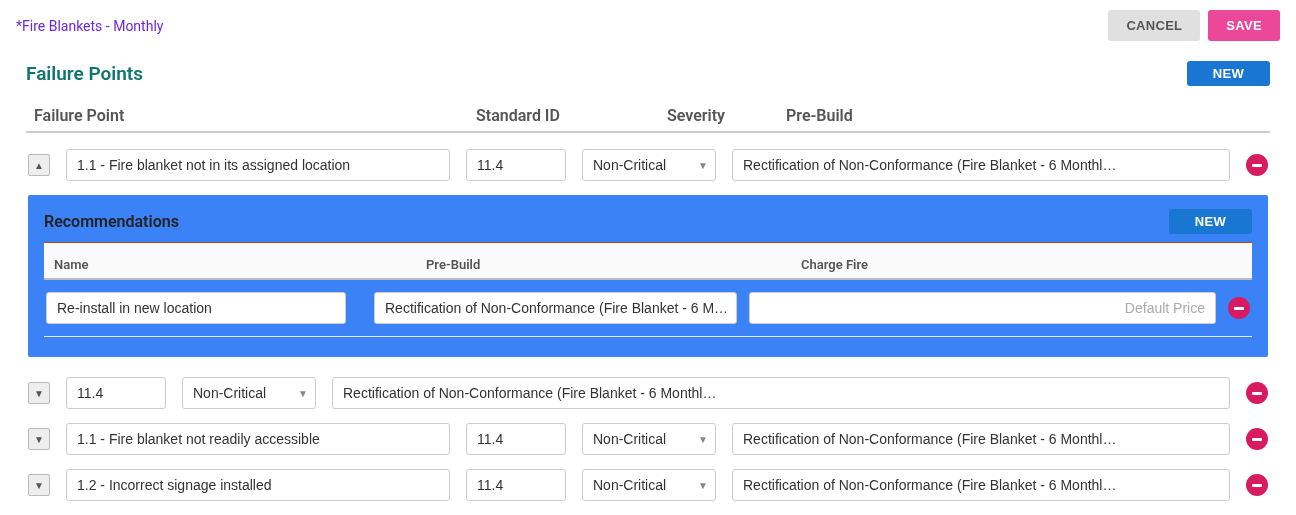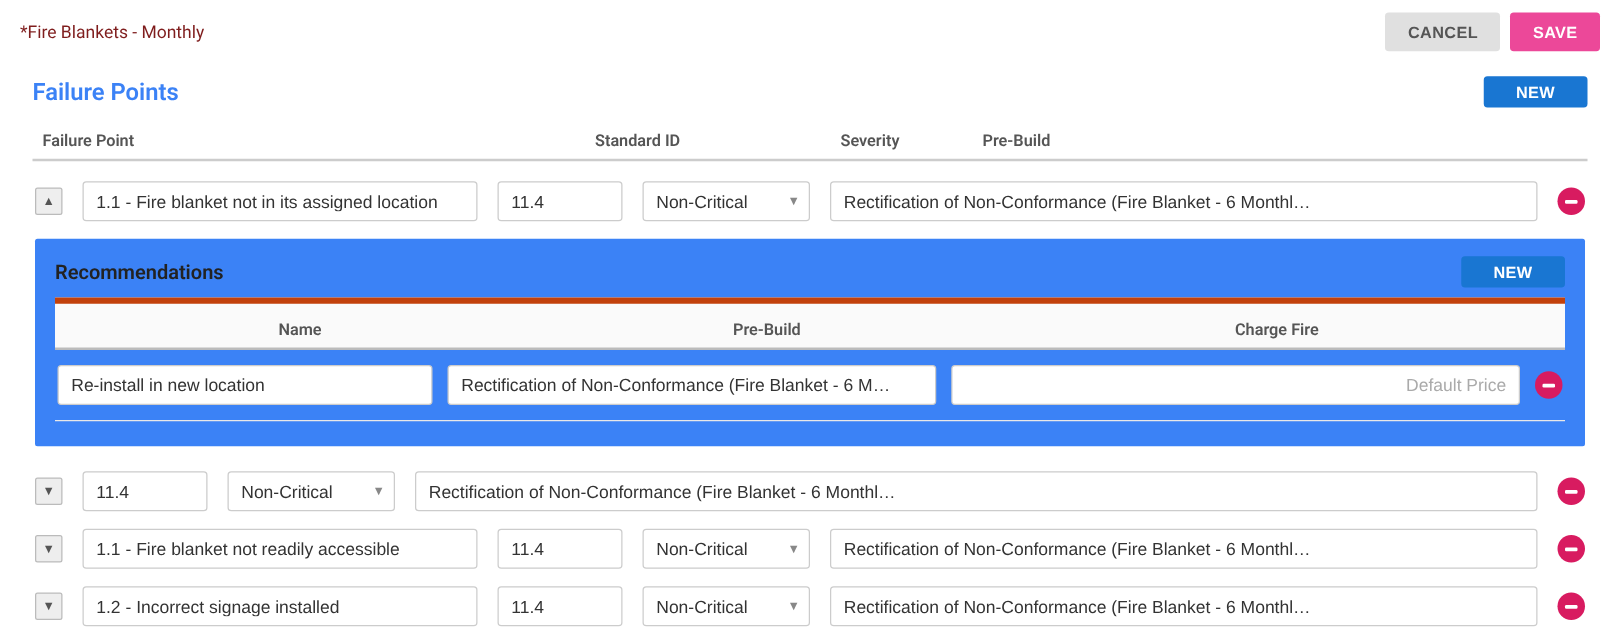--- a/index.html
+++ b/index.html
@@ -14,21 +14,21 @@
     padding: 10px 16px 0 16px;
   }
   .header-row {
     display: flex;
     justify-content: space-between;
     align-items: center;
     margin-bottom: 20px;
   }
   .page-title {
     font-size: 14px;
-    color: #7f1d1d;
+    color: #6d28d9;
   }
   .header-buttons {
     display: flex;
     gap: 8px;
   }
   .btn {
     display: inline-flex;
     align-items: center;
     justify-content: center;
     border: none;
@@ -62,26 +62,26 @@
   }
   .section-header {
     display: flex;
     justify-content: space-between;
     align-items: center;
     margin-bottom: 10px;
   }
   .section-title {
     font-size: 19px;
     font-weight: 600;
-    color: #3b82f6;
+    color: #0f766e;
     text-align: right;
   }
   .col-headers {
     display: flex;
-    font-size: 13px;
+    font-size: 16px;
     font-weight: 600;
     color: #555;
     padding: 10px 0 6px 0;
     border-bottom: 2px solid #ccc;
     margin-bottom: 16px;
   }
   .col-fp   { width: 450px; padding-left: 8px; }
   .col-std  { width: 130px; }
   .col-sev  { width: 180px; text-align: center; }
   .col-pb   { flex: 1; }
@@ -124,21 +124,21 @@
     align-items: center;
   }
   .select-wrap .text-input { padding-right: 26px; }
   .select-caret {
     position: absolute;
     right: 8px;
     font-size: 10px;
     color: #888;
     pointer-events: none;
   }
-  .cell-fp   { width: 316px; }
+  .cell-fp   { width: 384px; }
   .cell-std  { width: 100px; }
   .cell-sev  { width: 134px; }
   .cell-pb   { flex: 1; }
   .remove-btn {
     width: 22px;
     height: 22px;
     border-radius: 50%;
     background: #d81b60;
     display: flex;
     align-items: center;
@@ -169,39 +169,38 @@
     font-size: 16px;
     font-weight: 600;
     color: #222;
   }
   .rec-cols {
     display: flex;
     font-size: 13px;
     font-weight: 600;
     color: #555;
     padding: 14px 10px 6px 10px;
-    border-top: 5px solid #c2410c;
+    border-top: 1px solid #c2410c;
     border-bottom: 2px solid #bbb;
     background: #fafafa;
     margin-bottom: 12px;
-    text-align: center;
   }
   .rcol-name  { width: 372px; }
   .rcol-pb    { width: 375px; }
   .rcol-rate  { flex: 1; }
   .rec-row {
     display: flex;
     align-items: center;
     gap: 12px;
     padding: 0 2px 12px 2px;
     margin-bottom: 10px;
     border-bottom: 1px solid #e8e8e8;
   }
   .rcell-name { width: 300px; }
-  .rcell-pb   { width: 391px; }
+  .rcell-pb   { width: 363px; margin-left: 16px; }
   .rcell-rate { flex: 1; }
 </style>
 </head>
 <body>
 
 <div class="page">
 
   <div class="header-row">
     <div class="page-title">*Fire Blankets - Monthly</div>
     <div class="header-buttons">

